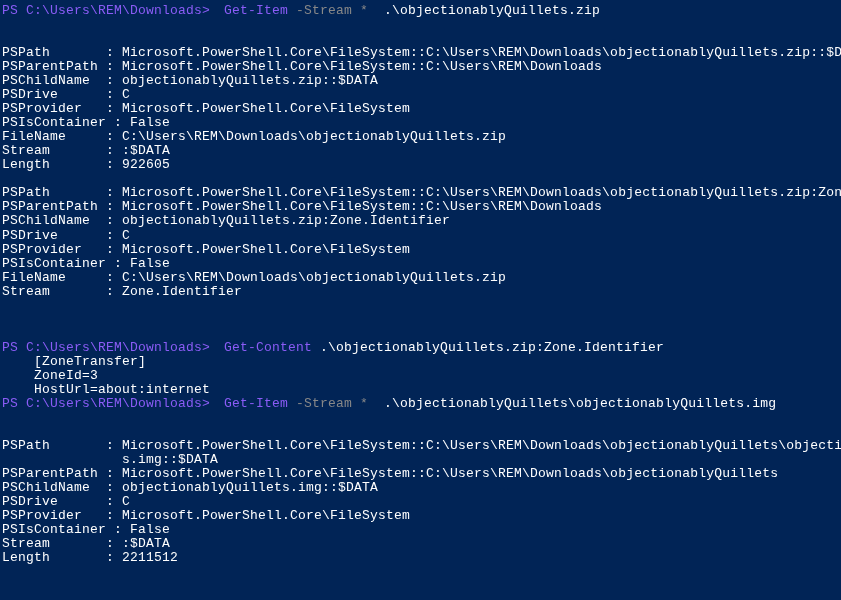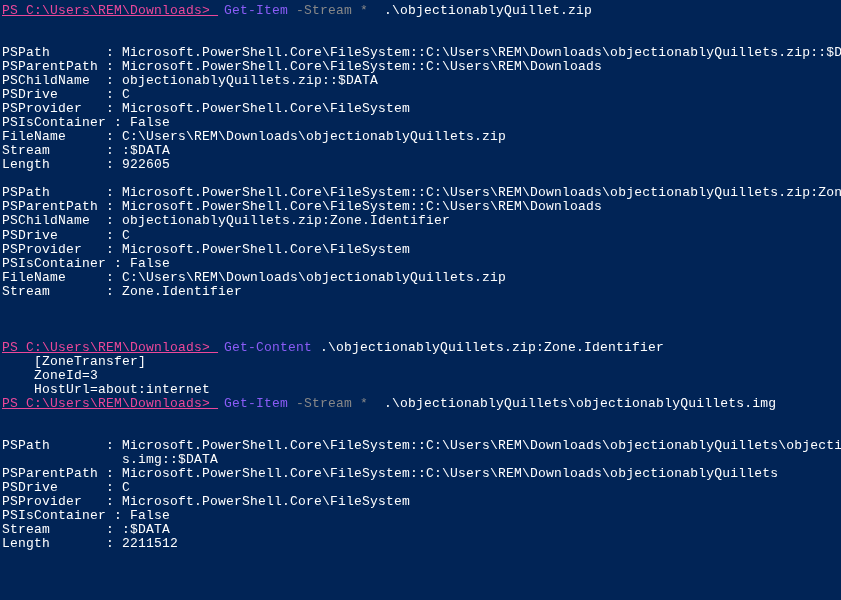--- a/index.html
+++ b/index.html
@@ -16,34 +16,34 @@
       padding: 4px 2px;
       width: 841px;
       height: 600px;
       overflow: hidden;
       letter-spacing: 0.2px;
     }
     .line {
       white-space: pre;
       min-height: 14px;
     }
-    .prompt-text { color: #ec4899; text-decoration: underline; }
+    .prompt-text { color: #8b5cf6; }
     .cmdlet { color: #8b5cf6; margin-left: 6px; }
     .param { color: #888888; text-align: center; }
     .argument { color: #ffffff; }
     .output { color: #ffffff; margin-left: 32px; }
     .prompt-line .seg { display: inline; }
     .output-row .label, .output-row .sep, .output-row .val { display: inline; }
   </style>
 </head>
 <body>
 
 <div>
 
-  <div class="line prompt-line"><span class="seg prompt-text">PS C:\Users\REM\Downloads&gt; </span><span class="seg cmdlet">Get-Item</span><span class="seg param"> -Stream *</span><span class="seg argument">  .\objectionablyQuillet.zip</span></div>
+  <div class="line prompt-line"><span class="seg prompt-text">PS C:\Users\REM\Downloads&gt; </span><span class="seg cmdlet">Get-Item</span><span class="seg param"> -Stream *</span><span class="seg argument">  .\objectionablyQuillets.zip</span></div>
   <div class="line">&nbsp;</div>
   <div class="line">&nbsp;</div>
 
   <div>
     <div class="line output-row"><span class="label">PSPath       </span><span class="sep">: </span><span class="val">Microsoft.PowerShell.Core\FileSystem::C:\Users\REM\Downloads\objectionablyQuillets.zip::$DATA</span></div>
     <div class="line output-row"><span class="label">PSParentPath </span><span class="sep">: </span><span class="val">Microsoft.PowerShell.Core\FileSystem::C:\Users\REM\Downloads</span></div>
     <div class="line output-row"><span class="label">PSChildName  </span><span class="sep">: </span><span class="val">objectionablyQuillets.zip::$DATA</span></div>
     <div class="line output-row"><span class="label">PSDrive      </span><span class="sep">: </span><span class="val">C</span></div>
     <div class="line output-row"><span class="label">PSProvider   </span><span class="sep">: </span><span class="val">Microsoft.PowerShell.Core\FileSystem</span></div>
     <div class="line output-row"><span class="label">PSIsContainer</span><span class="sep"> : </span><span class="val">False</span></div>
@@ -76,20 +76,21 @@
   <div class="line output">HostUrl=about:internet</div>
 
   <div class="line prompt-line"><span class="seg prompt-text">PS C:\Users\REM\Downloads&gt; </span><span class="seg cmdlet">Get-Item</span><span class="seg param"> -Stream *</span><span class="seg argument">  .\objectionablyQuillets\objectionablyQuillets.img</span></div>
   <div class="line">&nbsp;</div>
   <div class="line">&nbsp;</div>
 
   <div>
     <div class="line output-row"><span class="label">PSPath       </span><span class="sep">: </span><span class="val">Microsoft.PowerShell.Core\FileSystem::C:\Users\REM\Downloads\objectionablyQuillets\objectionablyQuillet</span></div>
     <div class="line output-row"><span class="label">             </span><span class="sep">  </span><span class="val">s.img::$DATA</span></div>
     <div class="line output-row"><span class="label">PSParentPath </span><span class="sep">: </span><span class="val">Microsoft.PowerShell.Core\FileSystem::C:\Users\REM\Downloads\objectionablyQuillets</span></div>
+    <div class="line output-row"><span class="label">PSChildName  </span><span class="sep">: </span><span class="val">objectionablyQuillets.img::$DATA</span></div>
     <div class="line output-row"><span class="label">PSDrive      </span><span class="sep">: </span><span class="val">C</span></div>
     <div class="line output-row"><span class="label">PSProvider   </span><span class="sep">: </span><span class="val">Microsoft.PowerShell.Core\FileSystem</span></div>
     <div class="line output-row"><span class="label">PSIsContainer</span><span class="sep"> : </span><span class="val">False</span></div>
     <div class="line output-row"><span class="label">Stream       </span><span class="sep">: </span><span class="val">:$DATA</span></div>
     <div class="line output-row"><span class="label">Length       </span><span class="sep">: </span><span class="val">2211512</span></div>
   </div>
 
 </div>
 
 </body></html>

